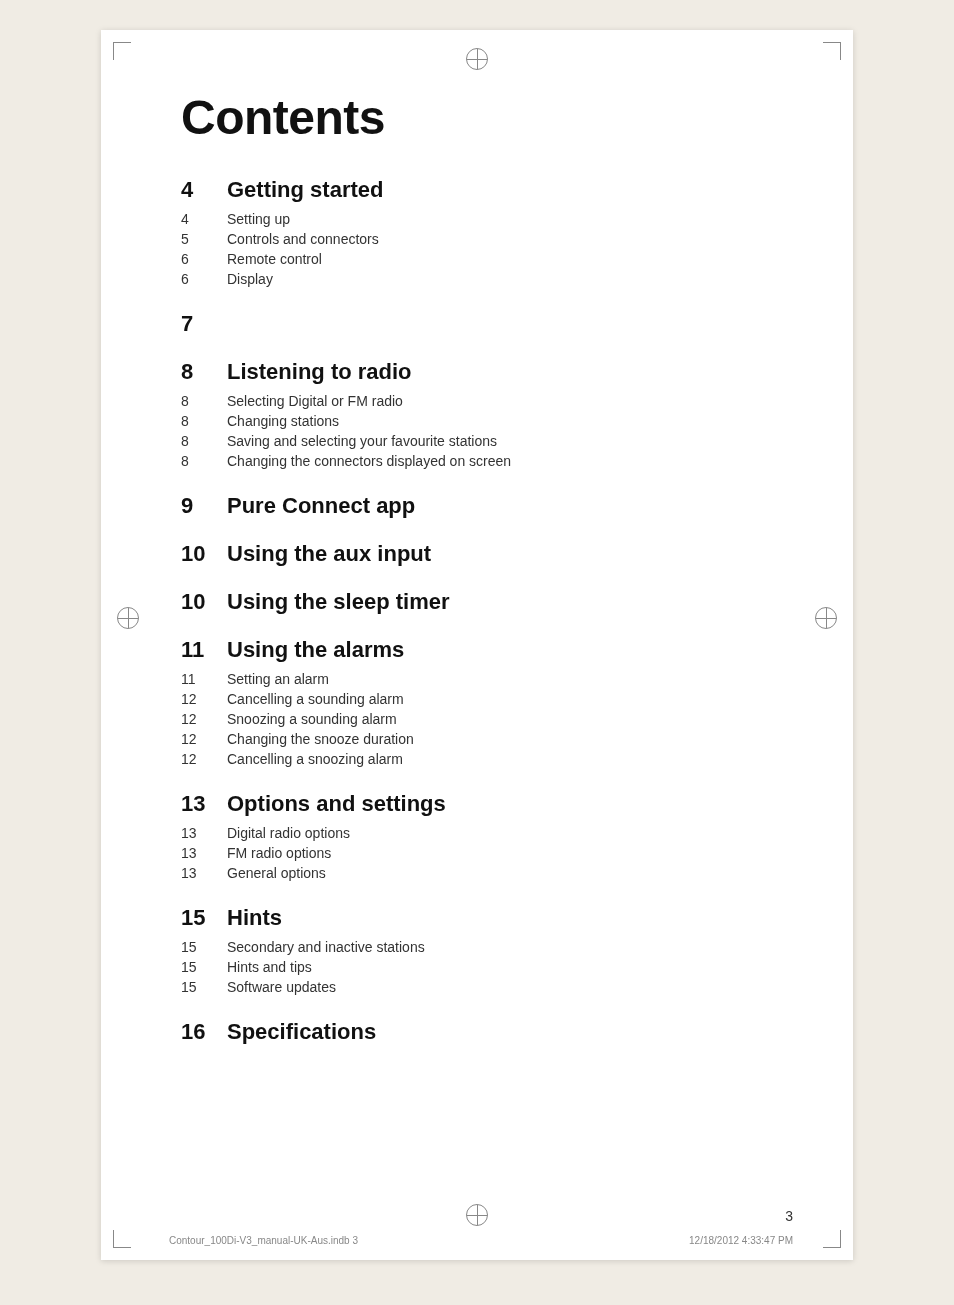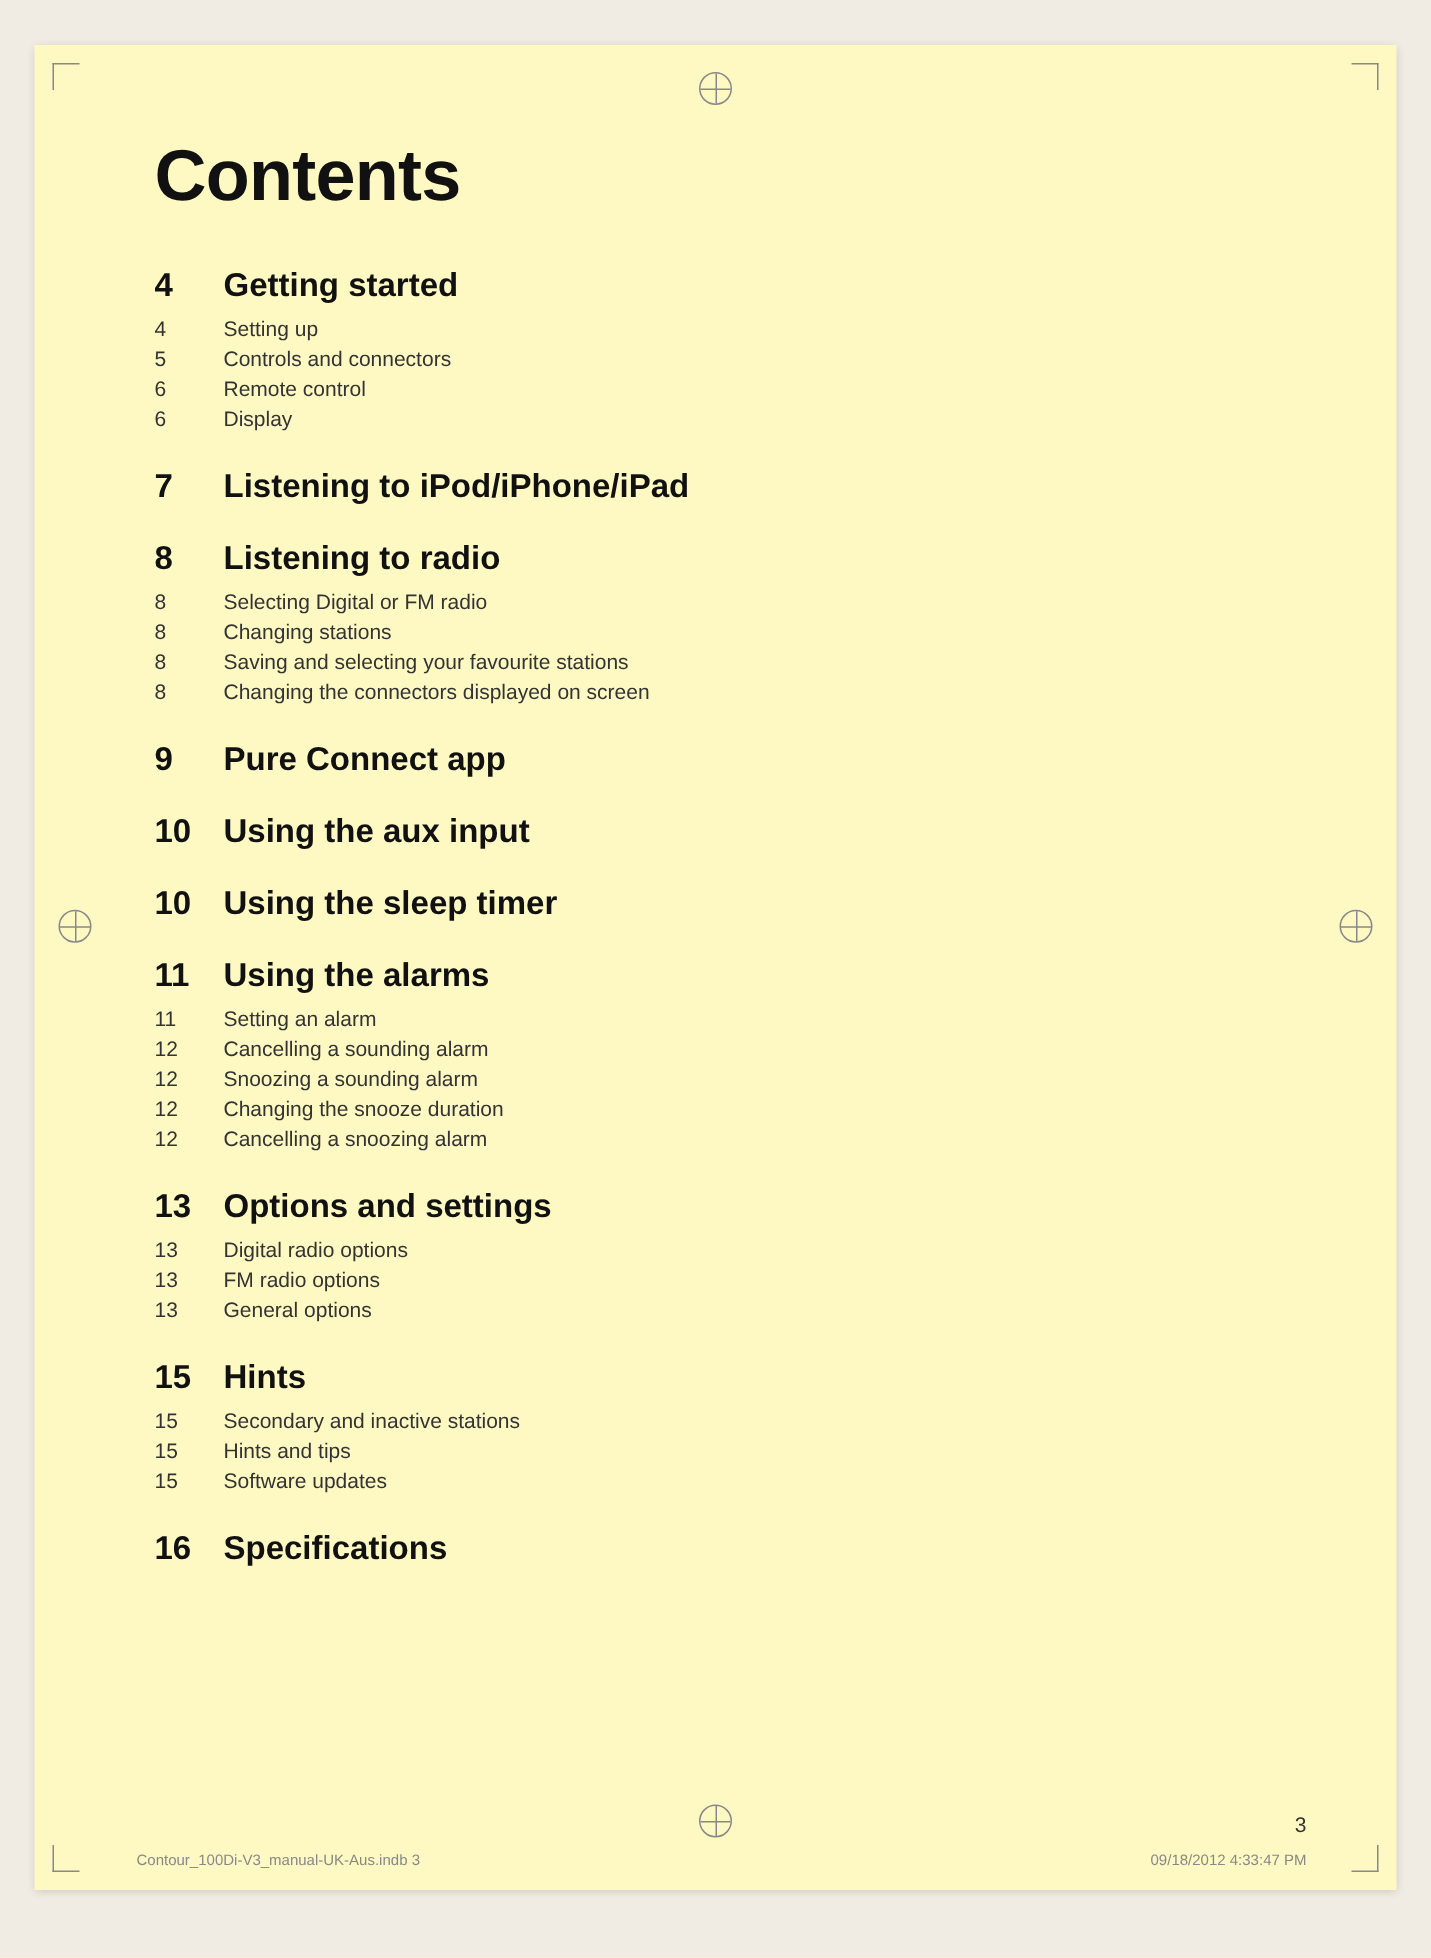--- a/index.html
+++ b/index.html
@@ -12,22 +12,22 @@
       background: #f0ece4;
       font-family: Arial, Helvetica, sans-serif;
       width: 954px;
       min-height: 1305px;
       display: flex;
       justify-content: center;
       align-items: flex-start;
     }
 
     .page {
-      background: #fef9c3;
-      width: 908px;
+      background: #ffffff;
+      width: 752px;
       min-height: 1230px;
       margin: 30px auto;
       padding: 60px 80px 80px 80px;
       position: relative;
       box-shadow: 0 1px 6px rgba(0,0,0,0.15);
     }
 
     
     .corner {
       position: absolute;
@@ -222,21 +222,20 @@
           </li>
           <li class="section-item">
             <span class="item-num">6</span>
             <span class="item-label">Display</span>
           </li>
         </ul>
       </div>
       <div class="section">
         <div class="section-header">
           <span class="section-num">7</span>
-          <span class="section-title">Listening to iPod/iPhone/iPad</span>
         </div>
       </div>
       <div class="section">
         <div class="section-header">
           <span class="section-num">8</span>
           <span class="section-title">Listening to radio</span>
         </div>
         <ul class="section-items">
           <li class="section-item">
             <span class="item-num">8</span>
@@ -346,18 +345,18 @@
         <div class="section-header">
           <span class="section-num">16</span>
           <span class="section-title">Specifications</span>
         </div>
       </div>
     </div>
 
   <div class="page-number">3</div>
 
   <div class="footer-file">Contour_100Di-V3_manual-UK-Aus.indb   3</div>
-  <div class="footer-date">09/18/2012   4:33:47 PM</div>
+  <div class="footer-date">12/18/2012   4:33:47 PM</div>
 
   <div class="crosshair-pos-bottom">
     <span class="crosshair-circle"></span>
   </div>
 </div>
 
 </body></html>

